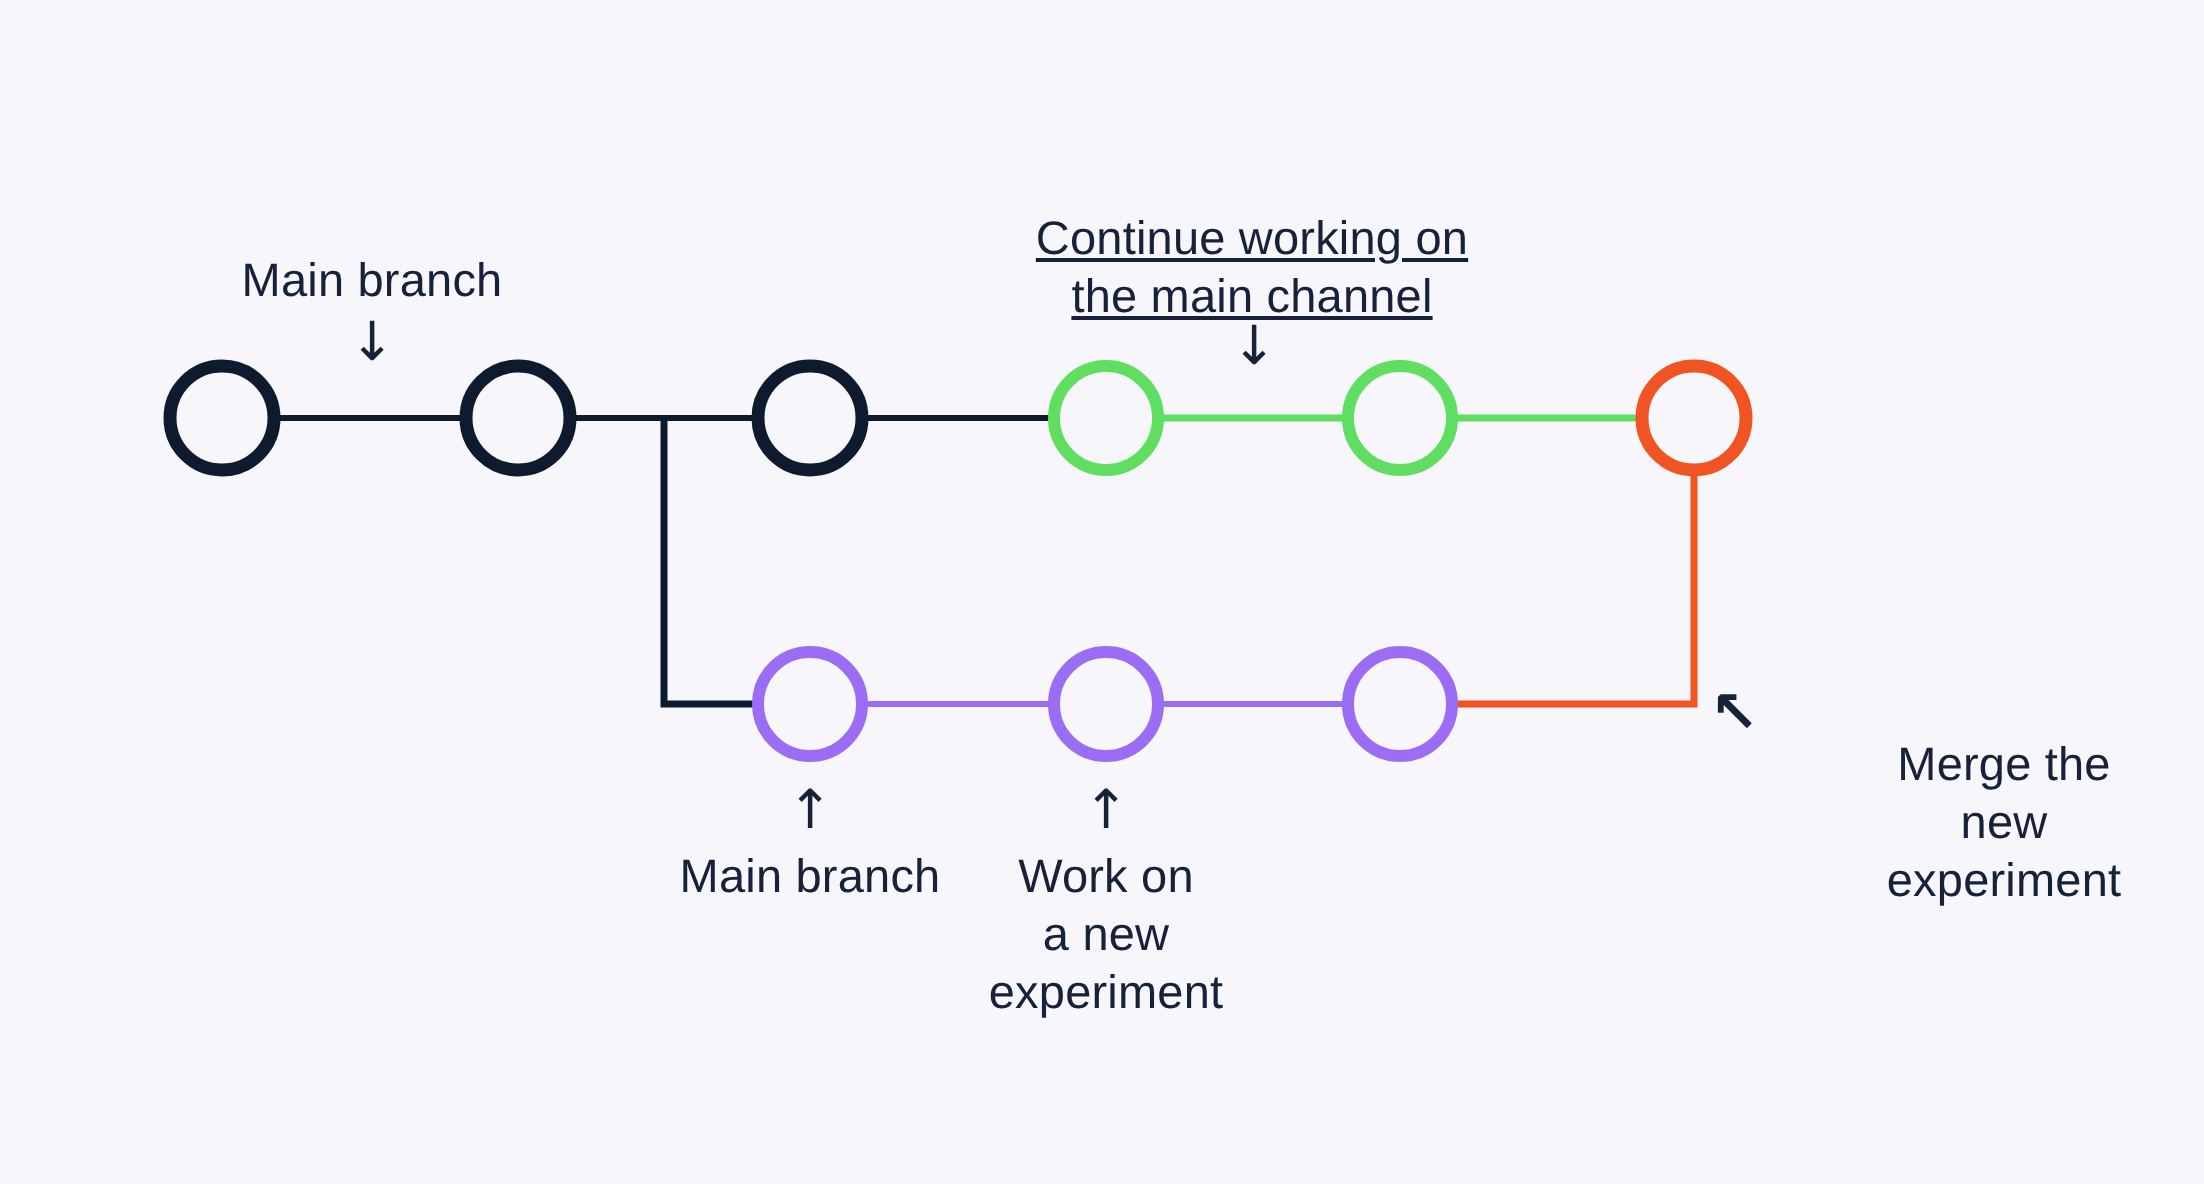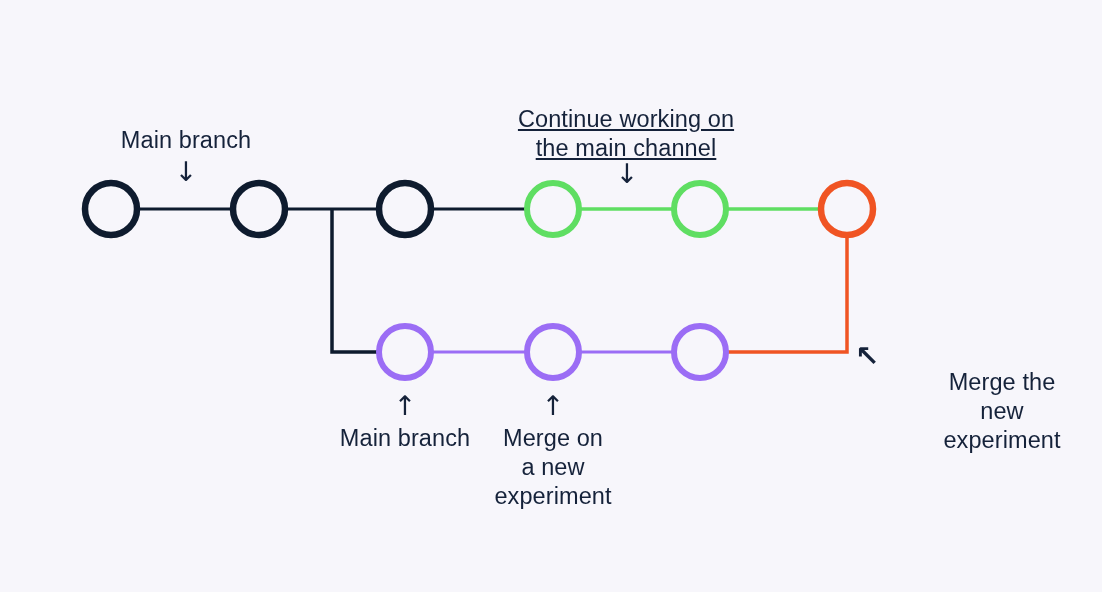--- a/index.html
+++ b/index.html
@@ -111,21 +111,21 @@
   <div class="arrow-glyph" id="arrow-main-branch-top">↓</div>
 
   <div class="anno anno-center" id="label-continue-main">Continue working on
 the main channel</div>
   <div class="arrow-glyph" id="arrow-continue-main">↓</div>
 
   <div class="arrow-glyph" id="arrow-main-branch-lower">↑</div>
   <div class="anno anno-center" id="label-main-branch-lower">Main branch</div>
 
   <div class="arrow-glyph" id="arrow-work-new-exp">↑</div>
-  <div class="anno anno-center" id="label-work-new-exp">Merge on
+  <div class="anno anno-center" id="label-work-new-exp">Work on
 a new
 experiment</div>
 
   <div class="arrow-diag" id="arrow-merge">↖</div>
   <div class="anno anno-center" id="label-merge">Merge the
 new
 experiment</div>
 
 </div>
 

